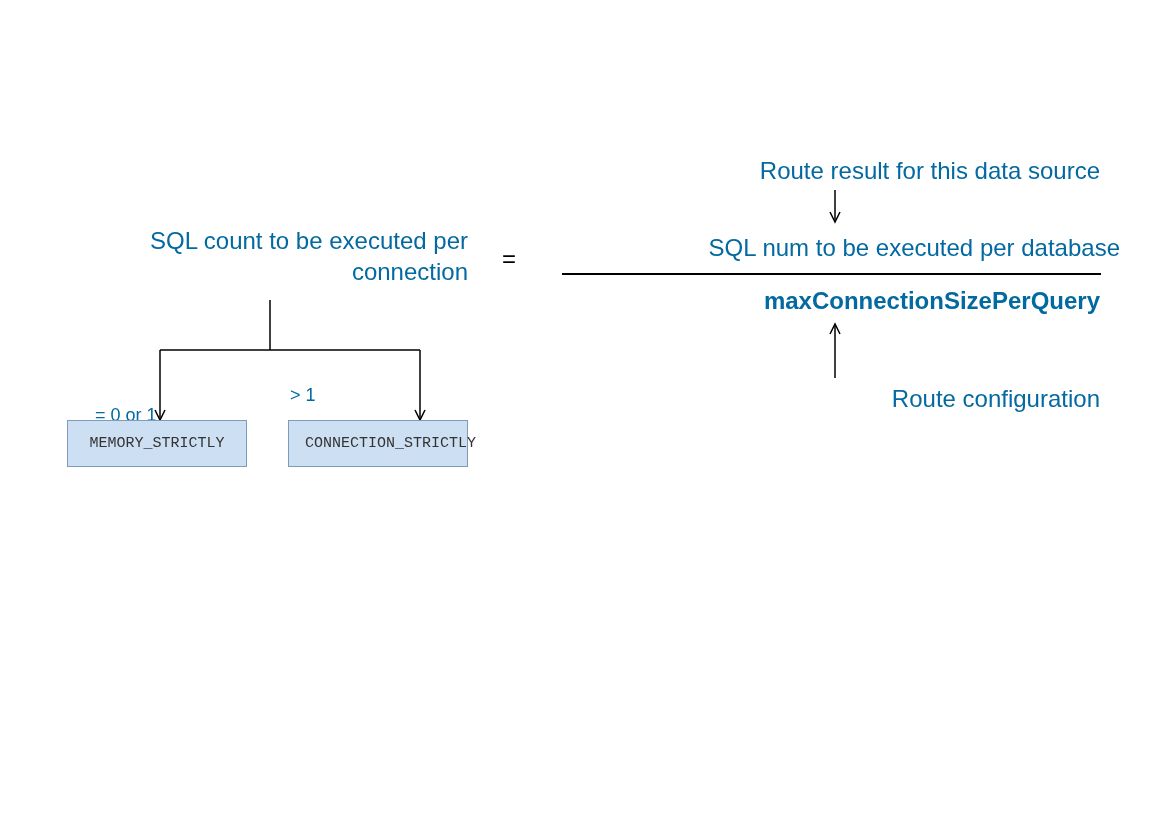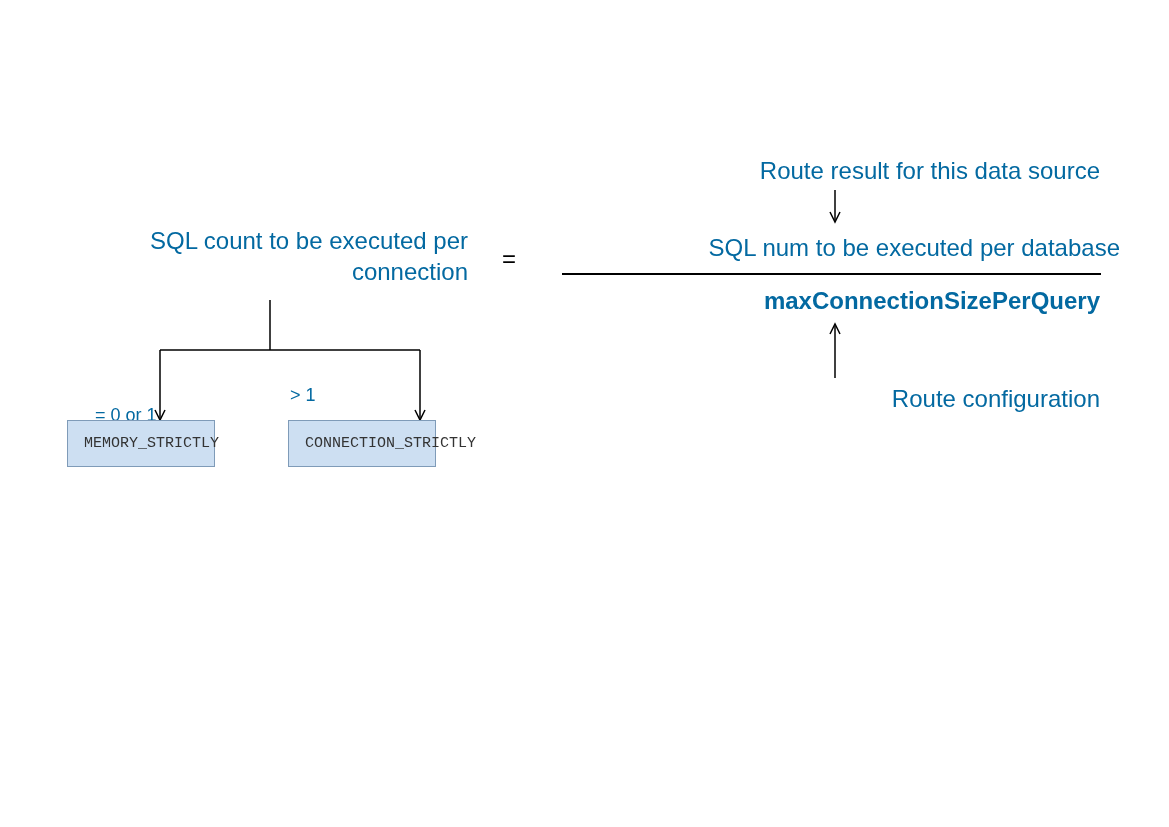--- a/index.html
+++ b/index.html
@@ -25,21 +25,21 @@
     }
     .mode-box {
       position: absolute;
       background: #cddff2;
       border: 1px solid #7f9bb8;
       padding: 14px 16px;
       text-align: center;
       font-family: "Courier New", monospace;
       font-size: 15px;
       color: #333;
-      width: 148px;
+      width: 180px;
     }
     .equals {
       position: absolute;
       font-size: 24px;
     }
     .fraction-line {
       position: absolute;
       height: 0;
       border-top: 2px solid #000;
     }

